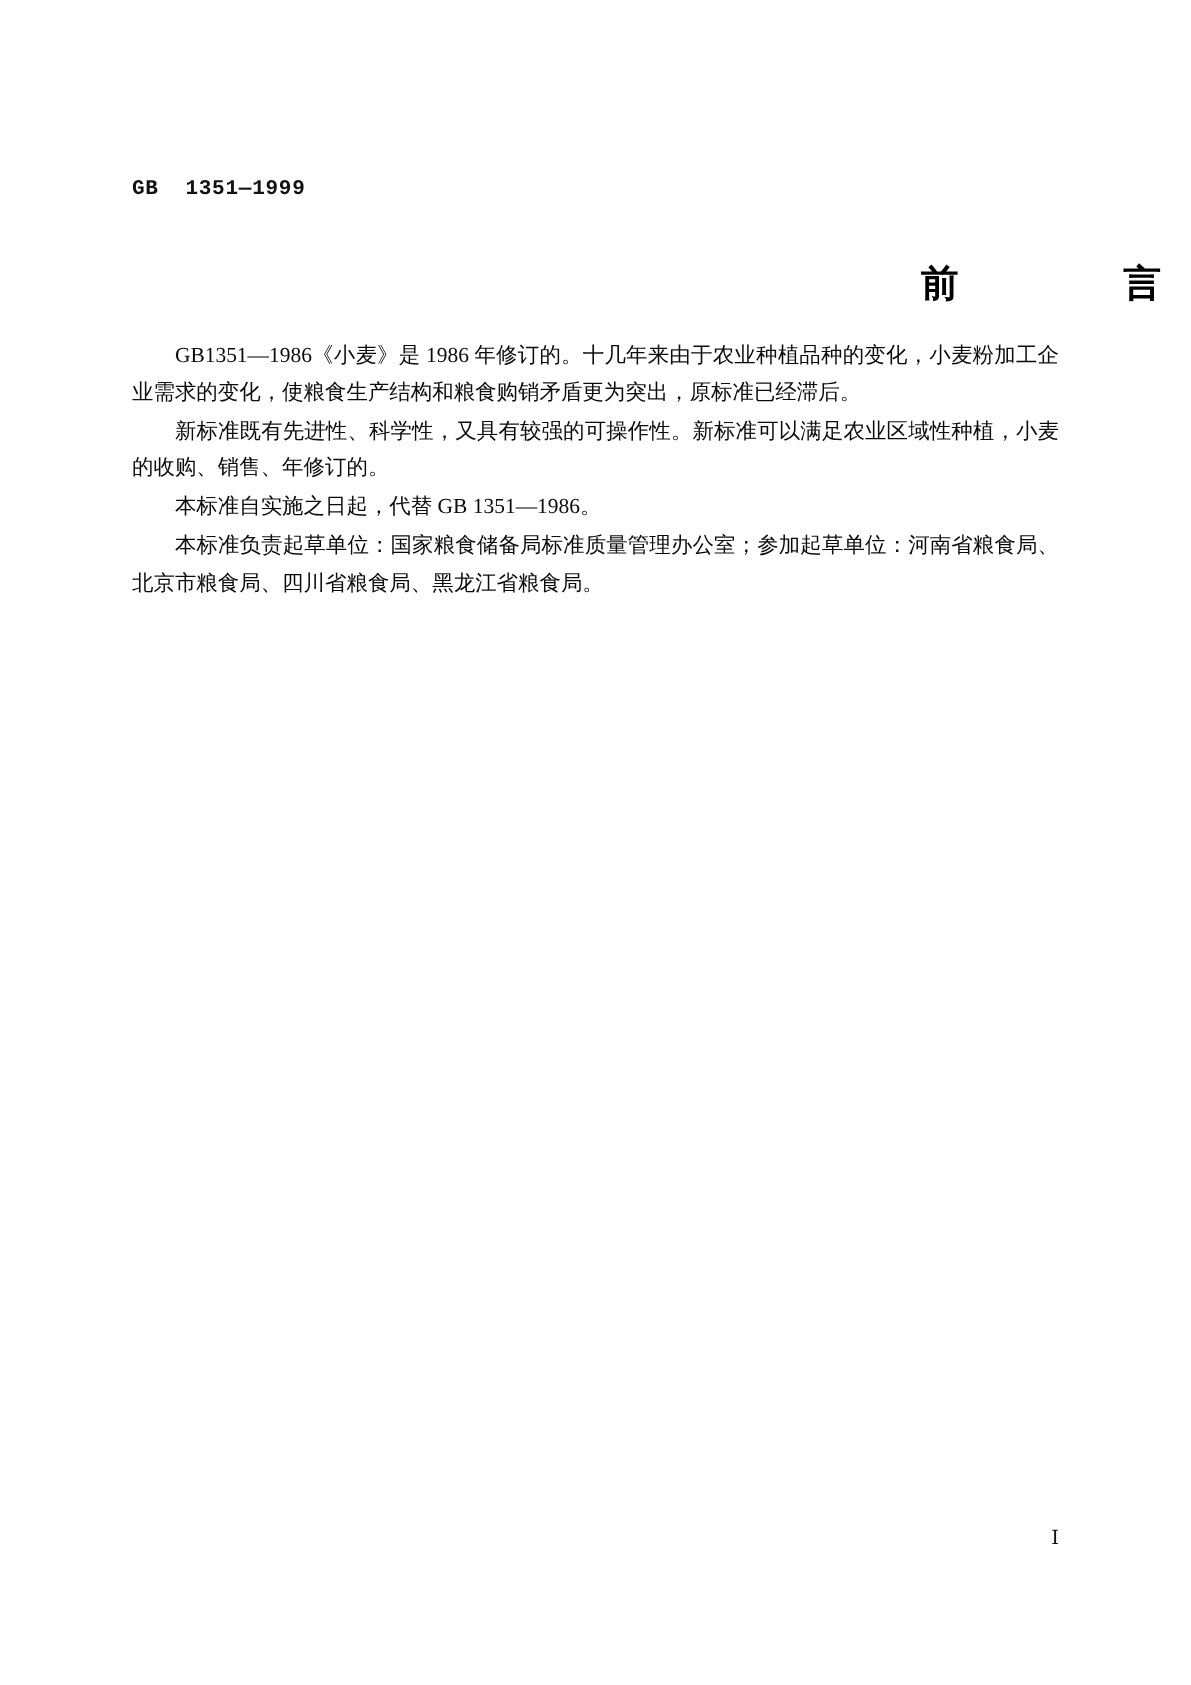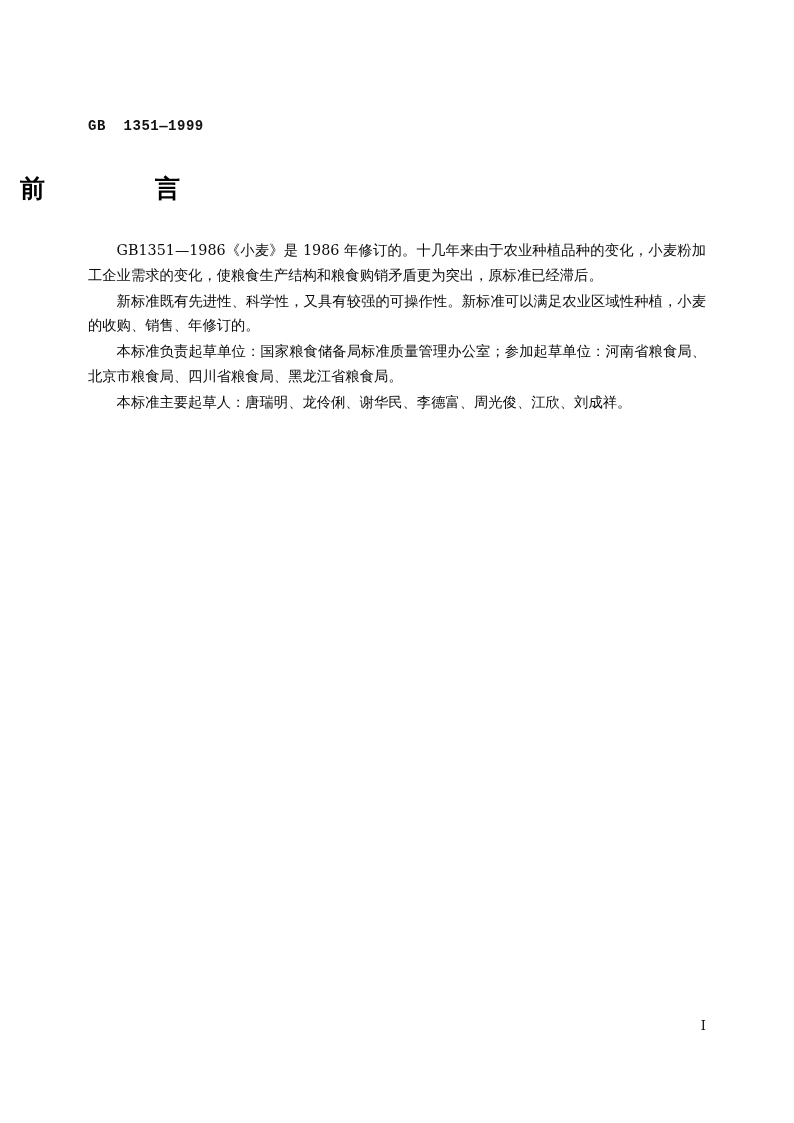--- a/index.html
+++ b/index.html
@@ -32,33 +32,34 @@
     font-size: 14px;
     letter-spacing: 0.5px;
     color: #111;
     white-space: pre;
   }
   .doc-title {
     position: absolute;
     left: 0;
     top: 172px;
     width: 794px;
-    text-align: left;
+    text-align: right;
     font-family: "DejaVu Sans", "Liberation Sans", sans-serif;
     font-weight: bold;
     font-size: 25px;
     letter-spacing: 20px;
     text-indent: 20px;
     color: #000;
   }
   .body-block {
     position: absolute;
     left: 88px;
-    top: 238px;
+    top: 225px;
     width: 618px;
+    font-family: Liberation Serif, serif;
   }
   p.para {
     margin: 0 0 0.10em 0;
     font-size: 14.3px;
     line-height: 1.72;
     text-align: justify;
     text-justify: inter-ideograph;
     text-indent: 2em;
     color: #0b0b0b;
   }
@@ -76,19 +77,19 @@
 
 <div class="page">
 
   <div class="std-number">GB  1351—1999</div>
 
   <div class="doc-title">前　　言</div>
 
   <div class="body-block">
     <p class="para">GB1351—1986《小麦》是 1986 年修订的。十几年来由于农业种植品种的变化，小麦粉加工企业需求的变化，使粮食生产结构和粮食购销矛盾更为突出，原标准已经滞后。</p>
     <p class="para">新标准既有先进性、科学性，又具有较强的可操作性。新标准可以满足农业区域性种植，小麦的收购、销售、年修订的。</p>
+    <p class="para">本标准自实施之日起，代替 GB 1351—1986。</p>
     <p class="para">本标准负责起草单位：国家粮食储备局标准质量管理办公室；参加起草单位：河南省粮食局、北京市粮食局、四川省粮食局、黑龙江省粮食局。</p>
-    <p class="para">本标准主要起草人：唐瑞明、龙伶俐、谢华民、李德富、周光俊、江欣、刘成祥。</p>
   </div>
 
   <div class="page-number">Ⅰ</div>
 
 </div>
 
 </body></html>

